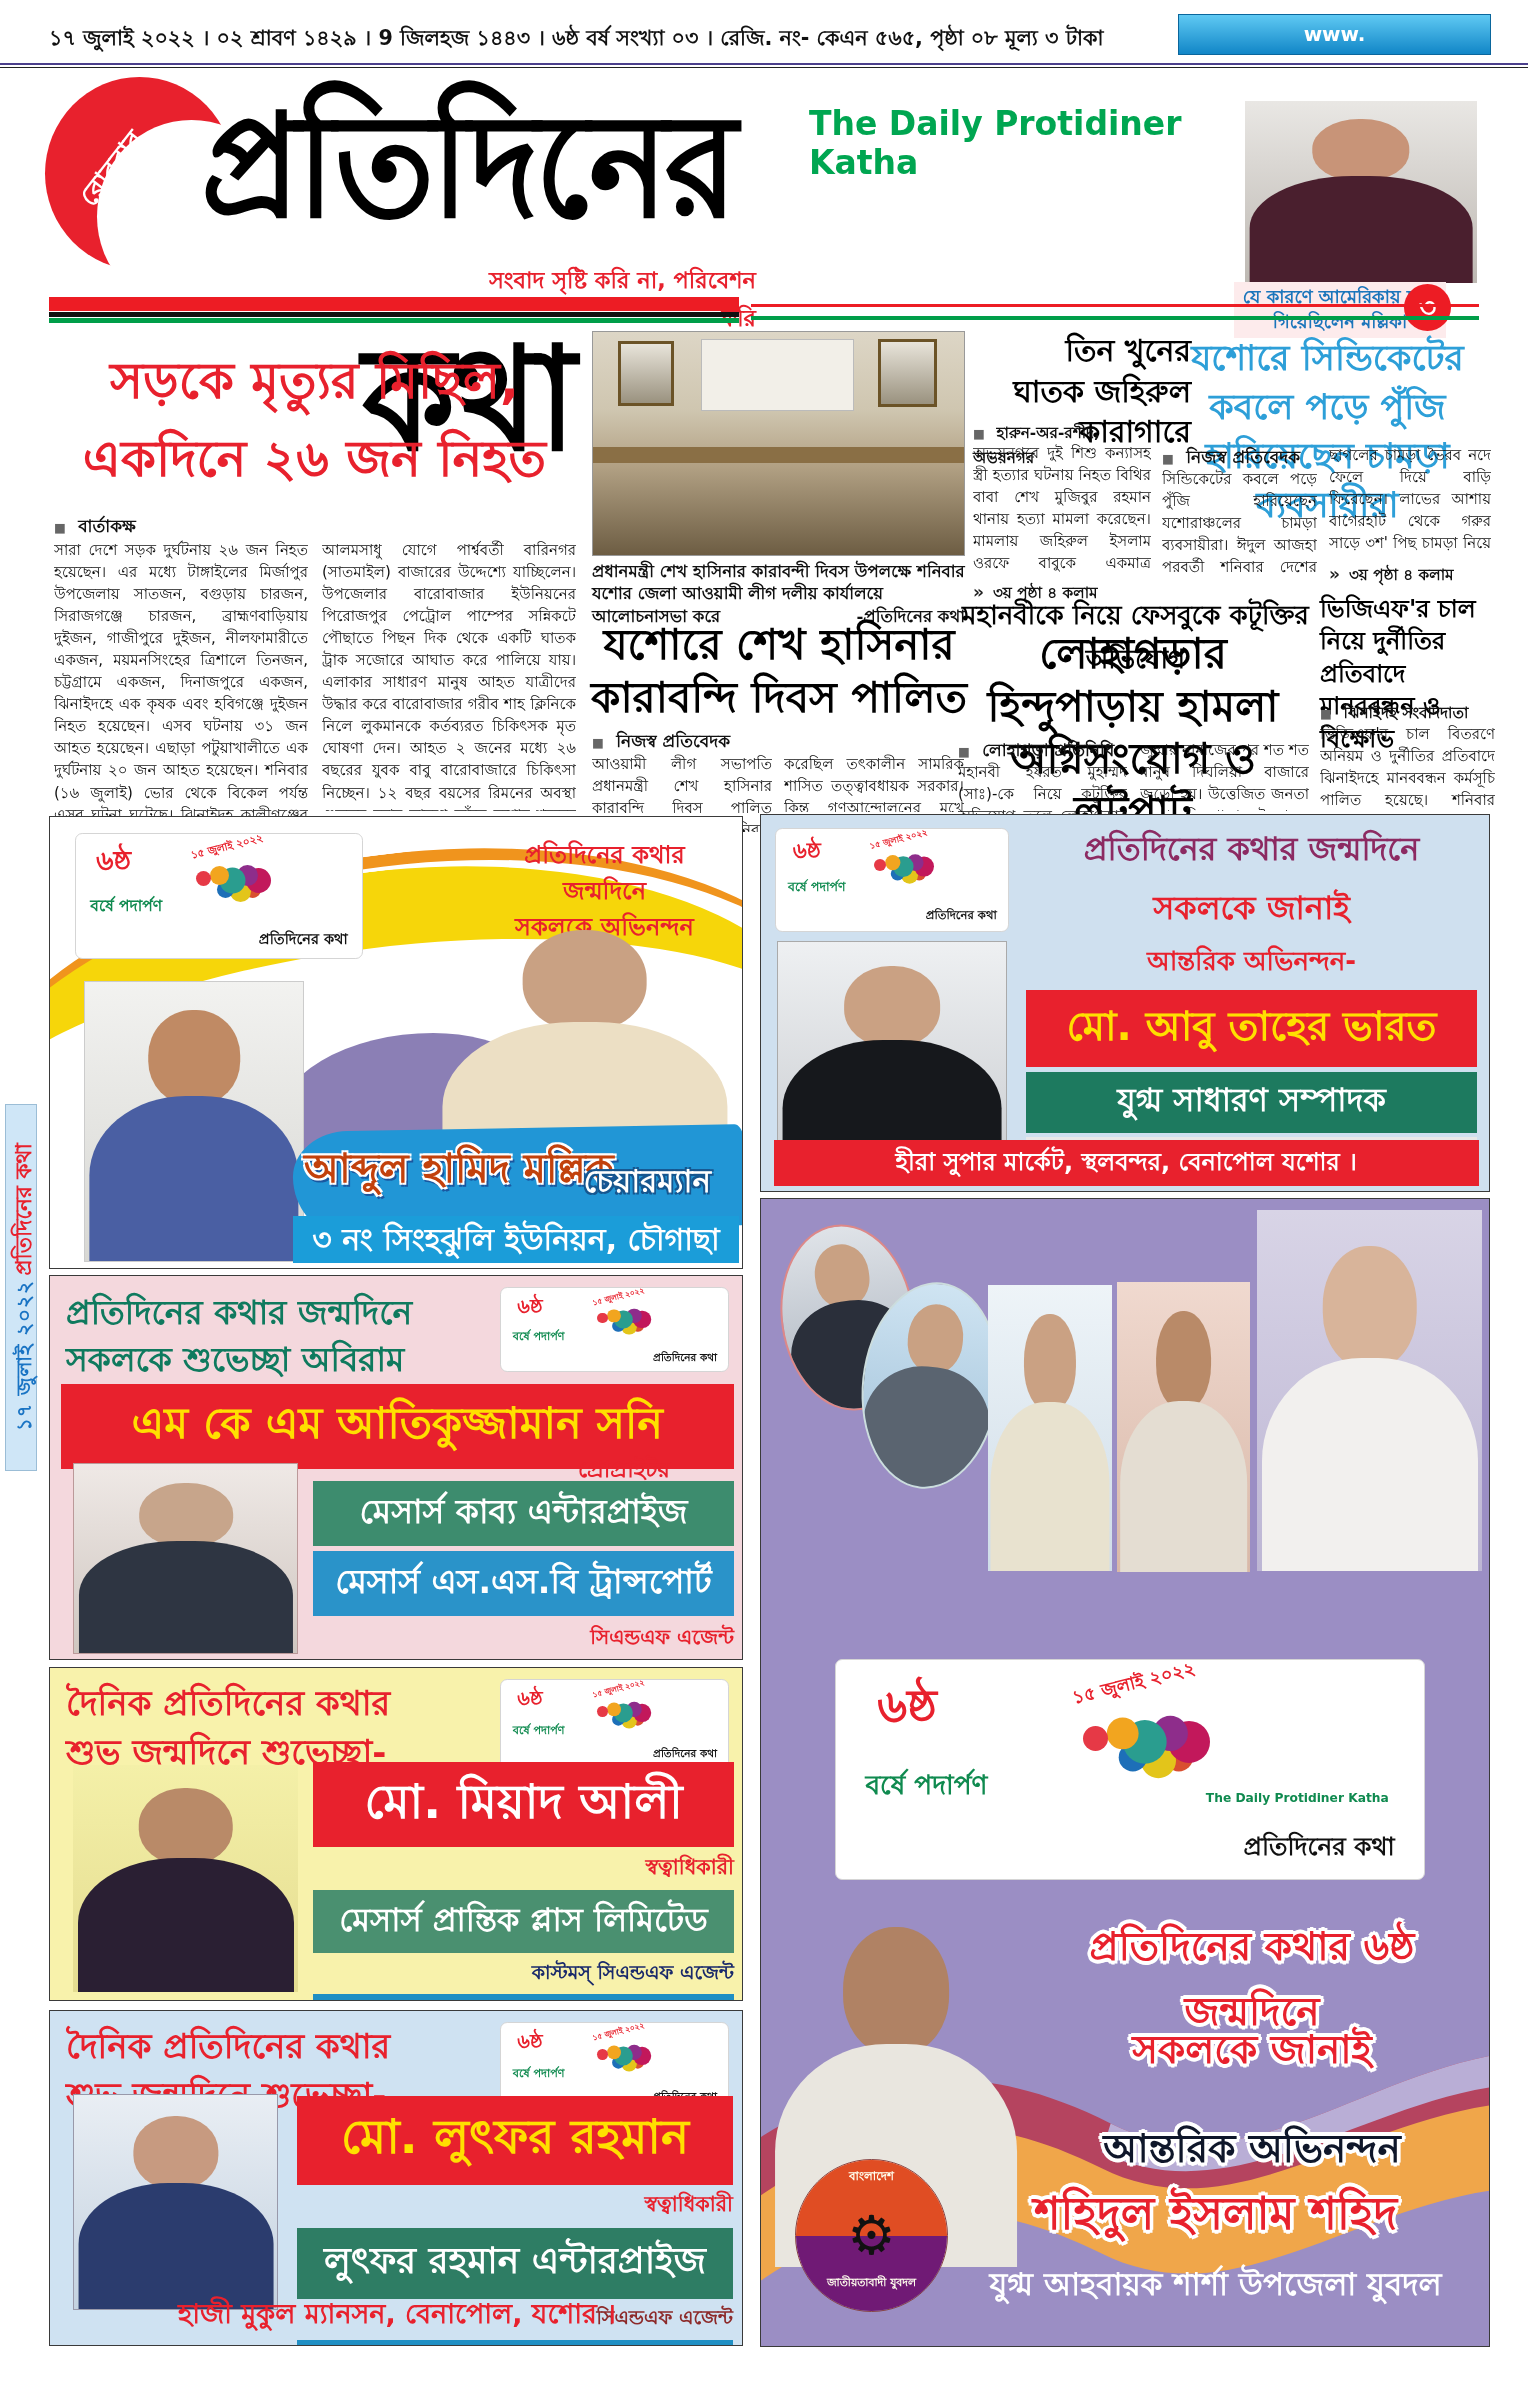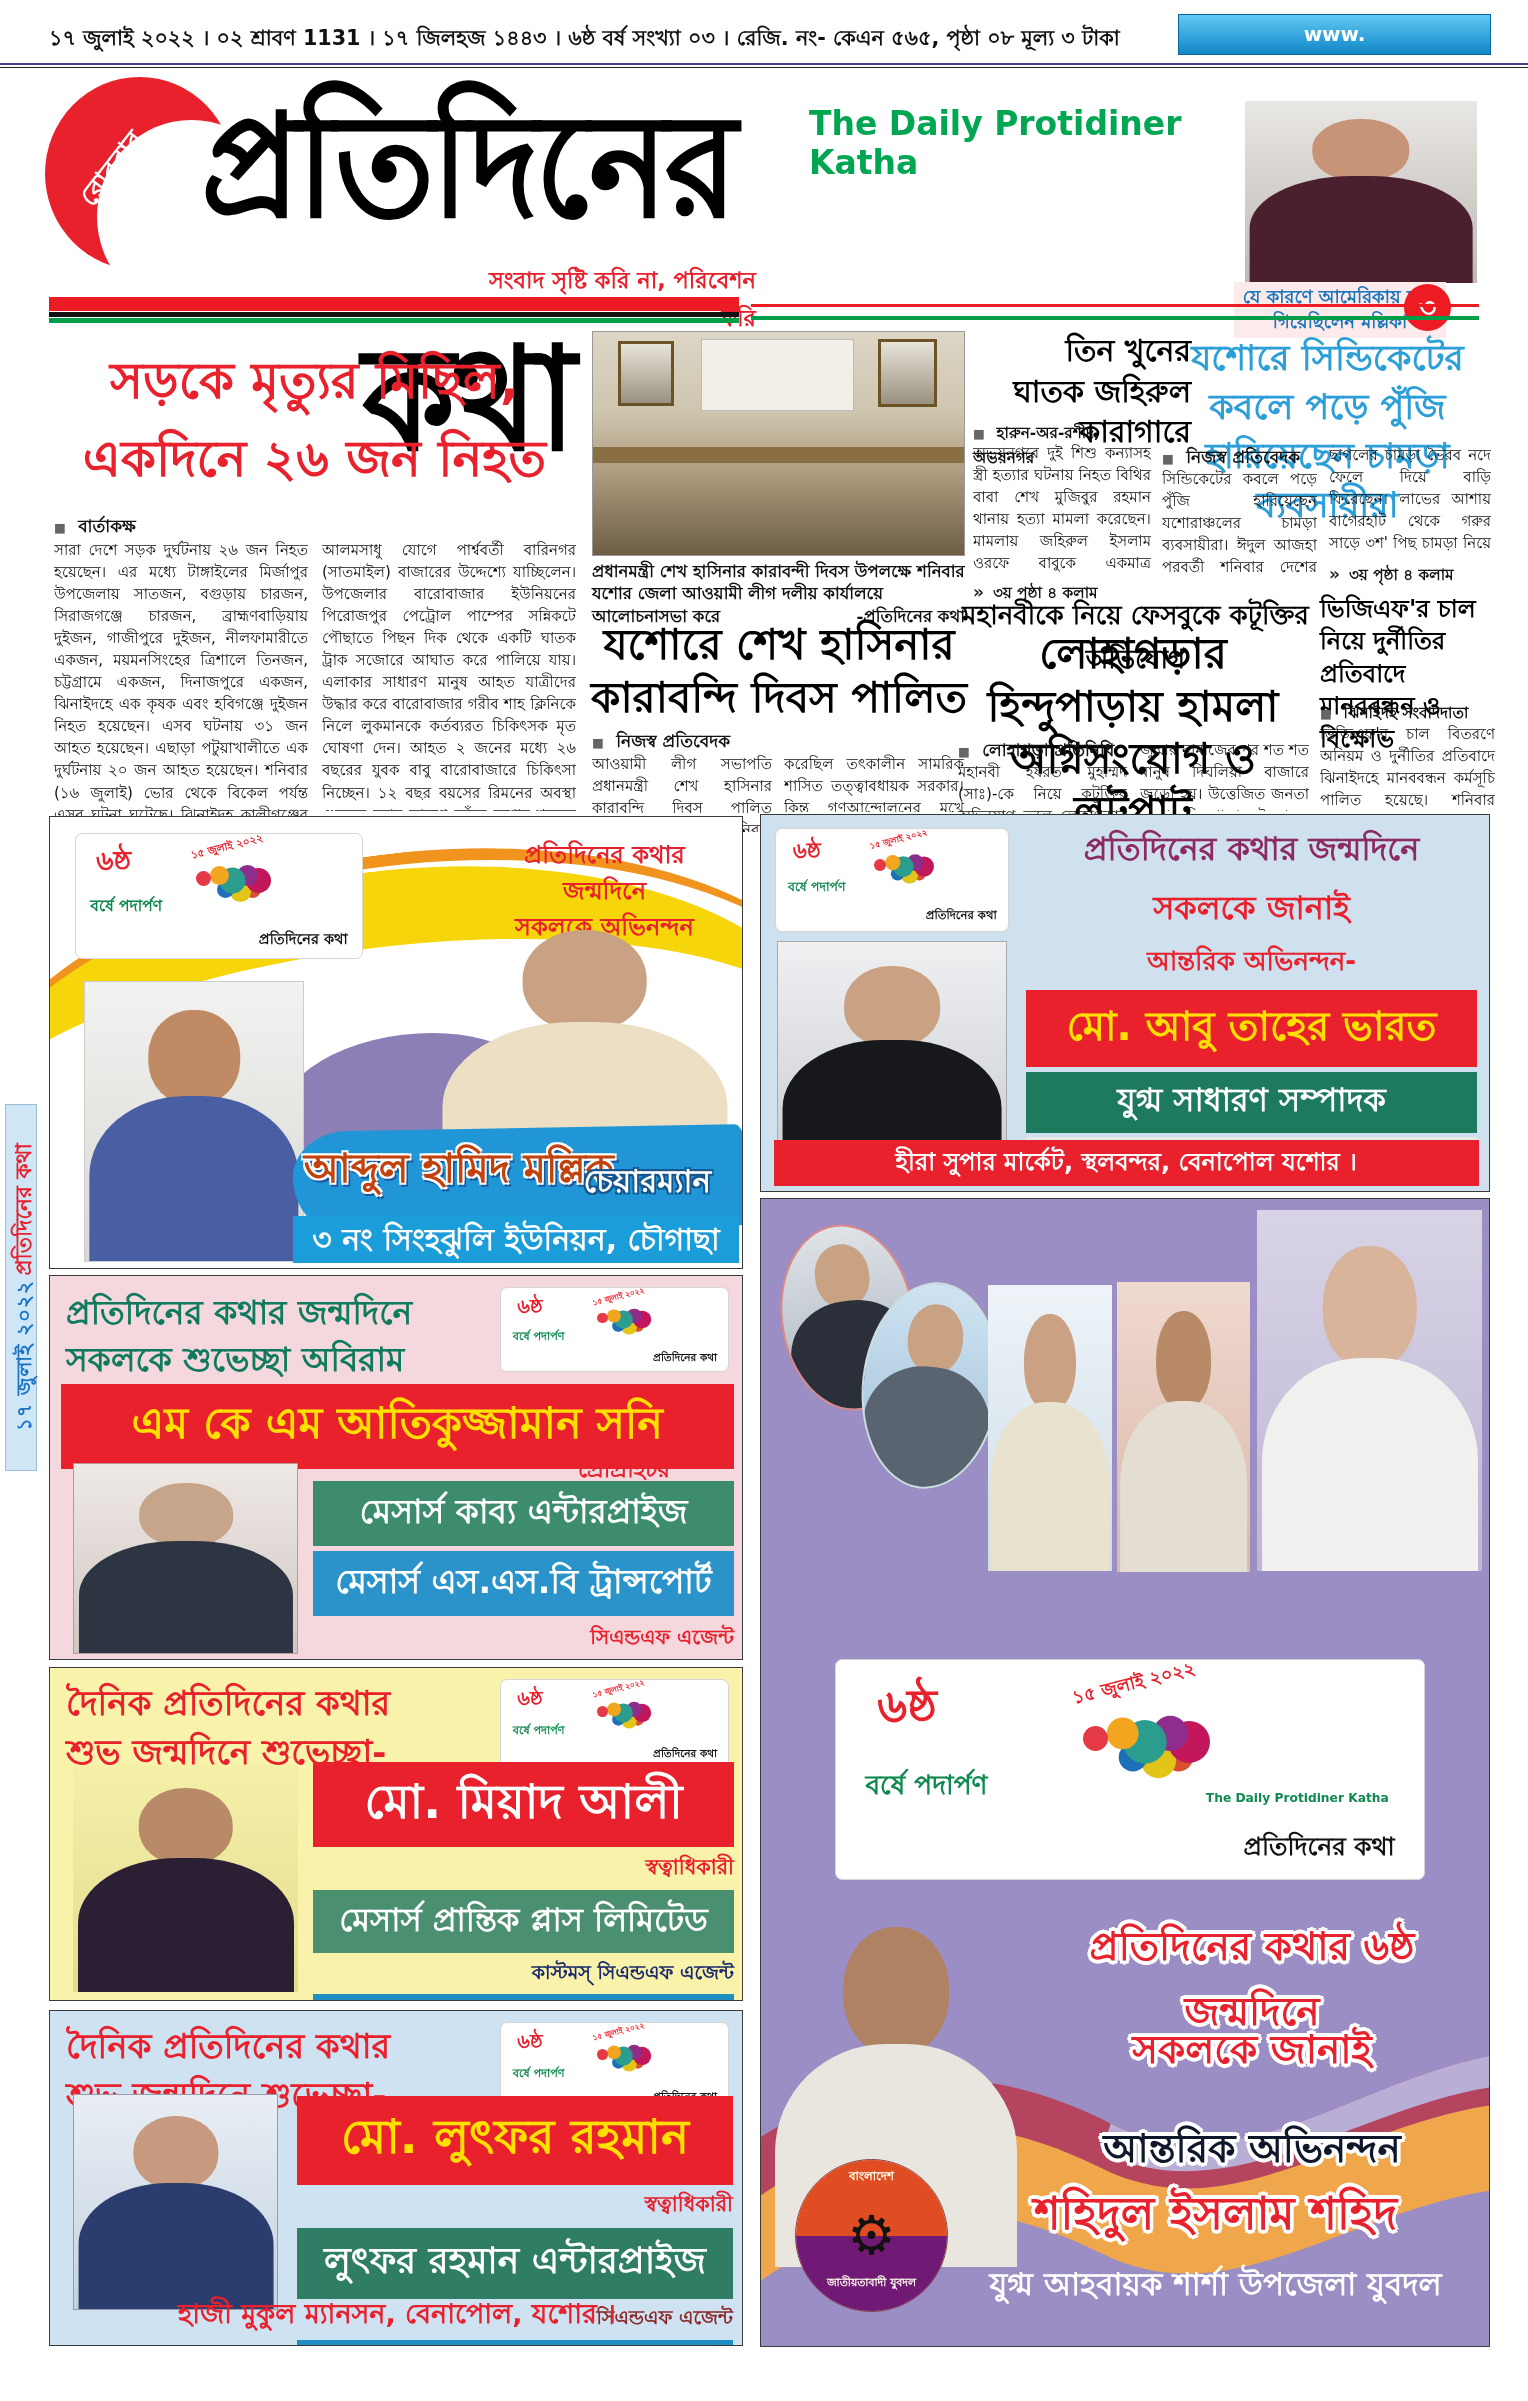--- a/index.html
+++ b/index.html
@@ -85,21 +85,21 @@
   .sidestrip .b{color:#e8212d;font-weight:900;font-size:21.6px;}
 
   
   .wave-svg{left:0;top:0;width:100%;height:100%;}
 </style>
 </head>
 <body>
 
 <div class="page bn">
 
-  <div class="abs dateline bn">১৭ জুলাই ২০২২ । ০২ শ্রাবণ 1131 । ১৭ জিলহজ ১৪৪৩ । ৬ষ্ঠ বর্ষ সংখ্যা ০৩ । রেজি. নং- কেএন ৫৬৫, পৃষ্ঠা ০৮ মূল্য ৩ টাকা</div>
+  <div class="abs dateline bn">১৭ জুলাই ২০২২ । ০২ শ্রাবণ ১৪২৯ । 9 জিলহজ ১৪৪৩ । ৬ষ্ঠ বর্ষ সংখ্যা ০৩ । রেজি. নং- কেএন ৫৬৫, পৃষ্ঠা ০৮ মূল্য ৩ টাকা</div>
   <div class="abs website">www. protidinerkatha.com.bd</div>
   <div class="abs toprule"></div>
 
   <div class="abs brush">
     <div class="c1"></div>
     <div class="c2"></div>
     <div class="brush-label bn">রোববার</div>
   </div>
   <div class="abs main-title bn">প্রতিদিনের কথা</div>
   <div class="abs title-en">The Daily Protidiner Katha</div>

